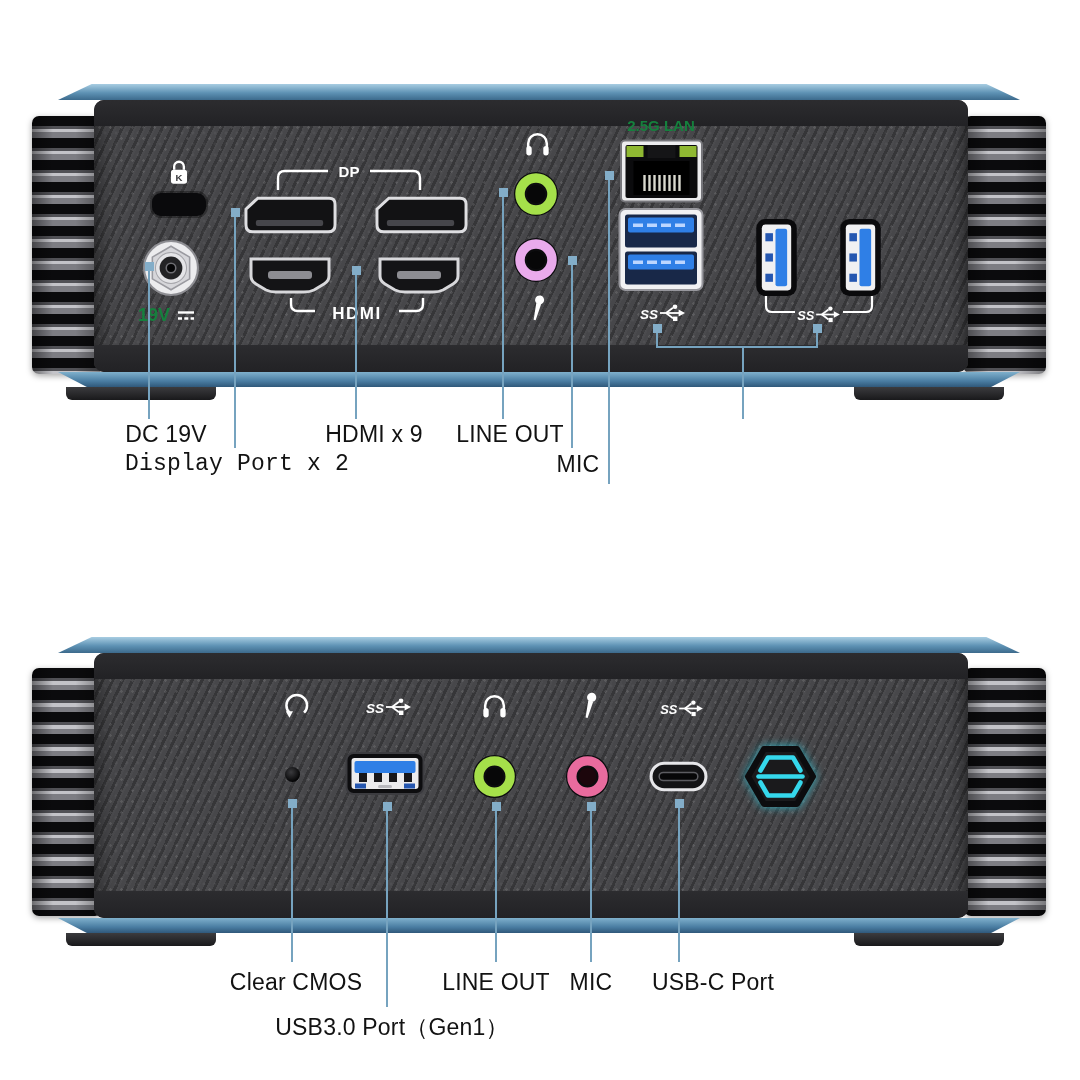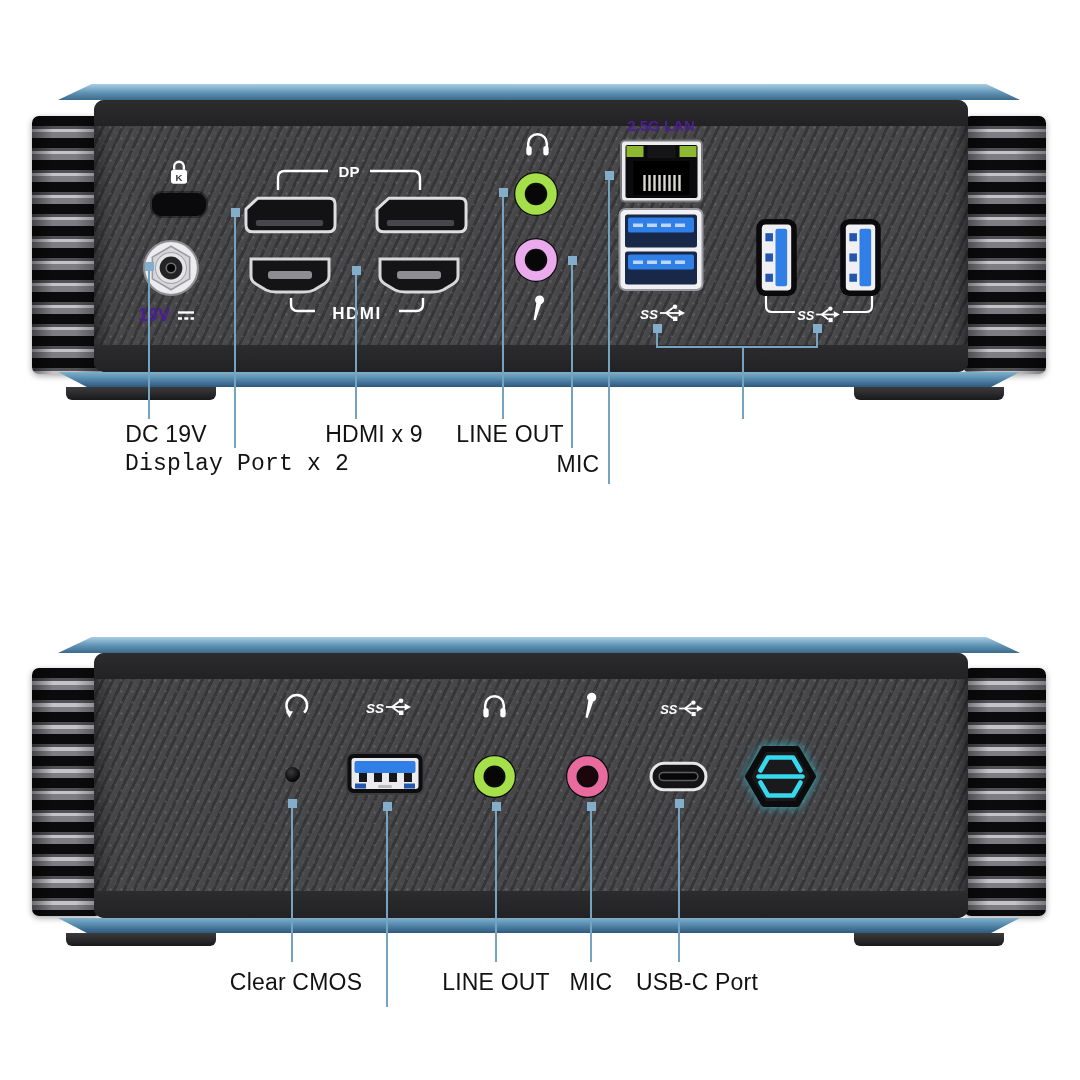--- a/index.html
+++ b/index.html
@@ -28,21 +28,21 @@
   .band.top{top:0;height:26px;border-radius:10px 10px 0 0;}
   .band.bottom{bottom:0;height:27px;border-radius:0 0 10px 10px;}
   .foot{background:linear-gradient(180deg,#3b3b3e,#19191b);border-radius:0 0 6px 6px;}
 
   
   .callout-line{background:#76a3bf;width:2px;}
   .callout-line.h{height:2px;}
   .callout-marker{width:9px;height:9px;background:#83adc8;}
   .callout-label{position:absolute;transform:translateX(-50%);white-space:nowrap;
       color:#121212;font-size:23px;font-weight:500;letter-spacing:.2px;}
-  .marking{position:absolute;color:#4c1d95;font-weight:bold;white-space:nowrap;
+  .marking{position:absolute;color:#15803d;font-weight:bold;white-space:nowrap;
       display:flex;align-items:center;}
   .lock-slot{background:#0a0a0c;border-radius:9px;box-shadow:0 0 0 2px rgba(0,0,0,.35);}
   .pinhole{background:radial-gradient(circle at 40% 35%,#3a3a3d,#050506 70%);border-radius:50%;}
   .pwr{filter:drop-shadow(0 0 5px rgba(47,214,235,.75));}
 </style>
 </head>
 <body>
 
 <div class="stage">
 
@@ -339,16 +339,17 @@
 
     <div class="abs callout-line" style="left:291px;top:808px;height:154px;"></div>
     <div class="abs callout-line" style="left:386px;top:811px;height:196px;"></div>
     <div class="abs callout-line" style="left:495px;top:811px;height:151px;"></div>
     <div class="abs callout-line" style="left:590px;top:811px;height:151px;"></div>
     <div class="abs callout-line" style="left:678px;top:808px;height:154px;"></div>
 
     <div class="callout-label" style="left:296px;top:969px;">Clear CMOS</div>
     <div class="callout-label" style="left:496px;top:969px;">LINE OUT</div>
     <div class="callout-label" style="left:591px;top:969px;">MIC</div>
-    <div class="callout-label" style="left:697px;top:969px;">USB-C Port</div>
+    <div class="callout-label" style="left:713px;top:969px;">USB-C Port</div>
+    <div class="callout-label" style="left:392px;top:1012px;">USB3.0 Port（Gen1）</div>
   </div>
 
 </div>
 
 </body></html>

